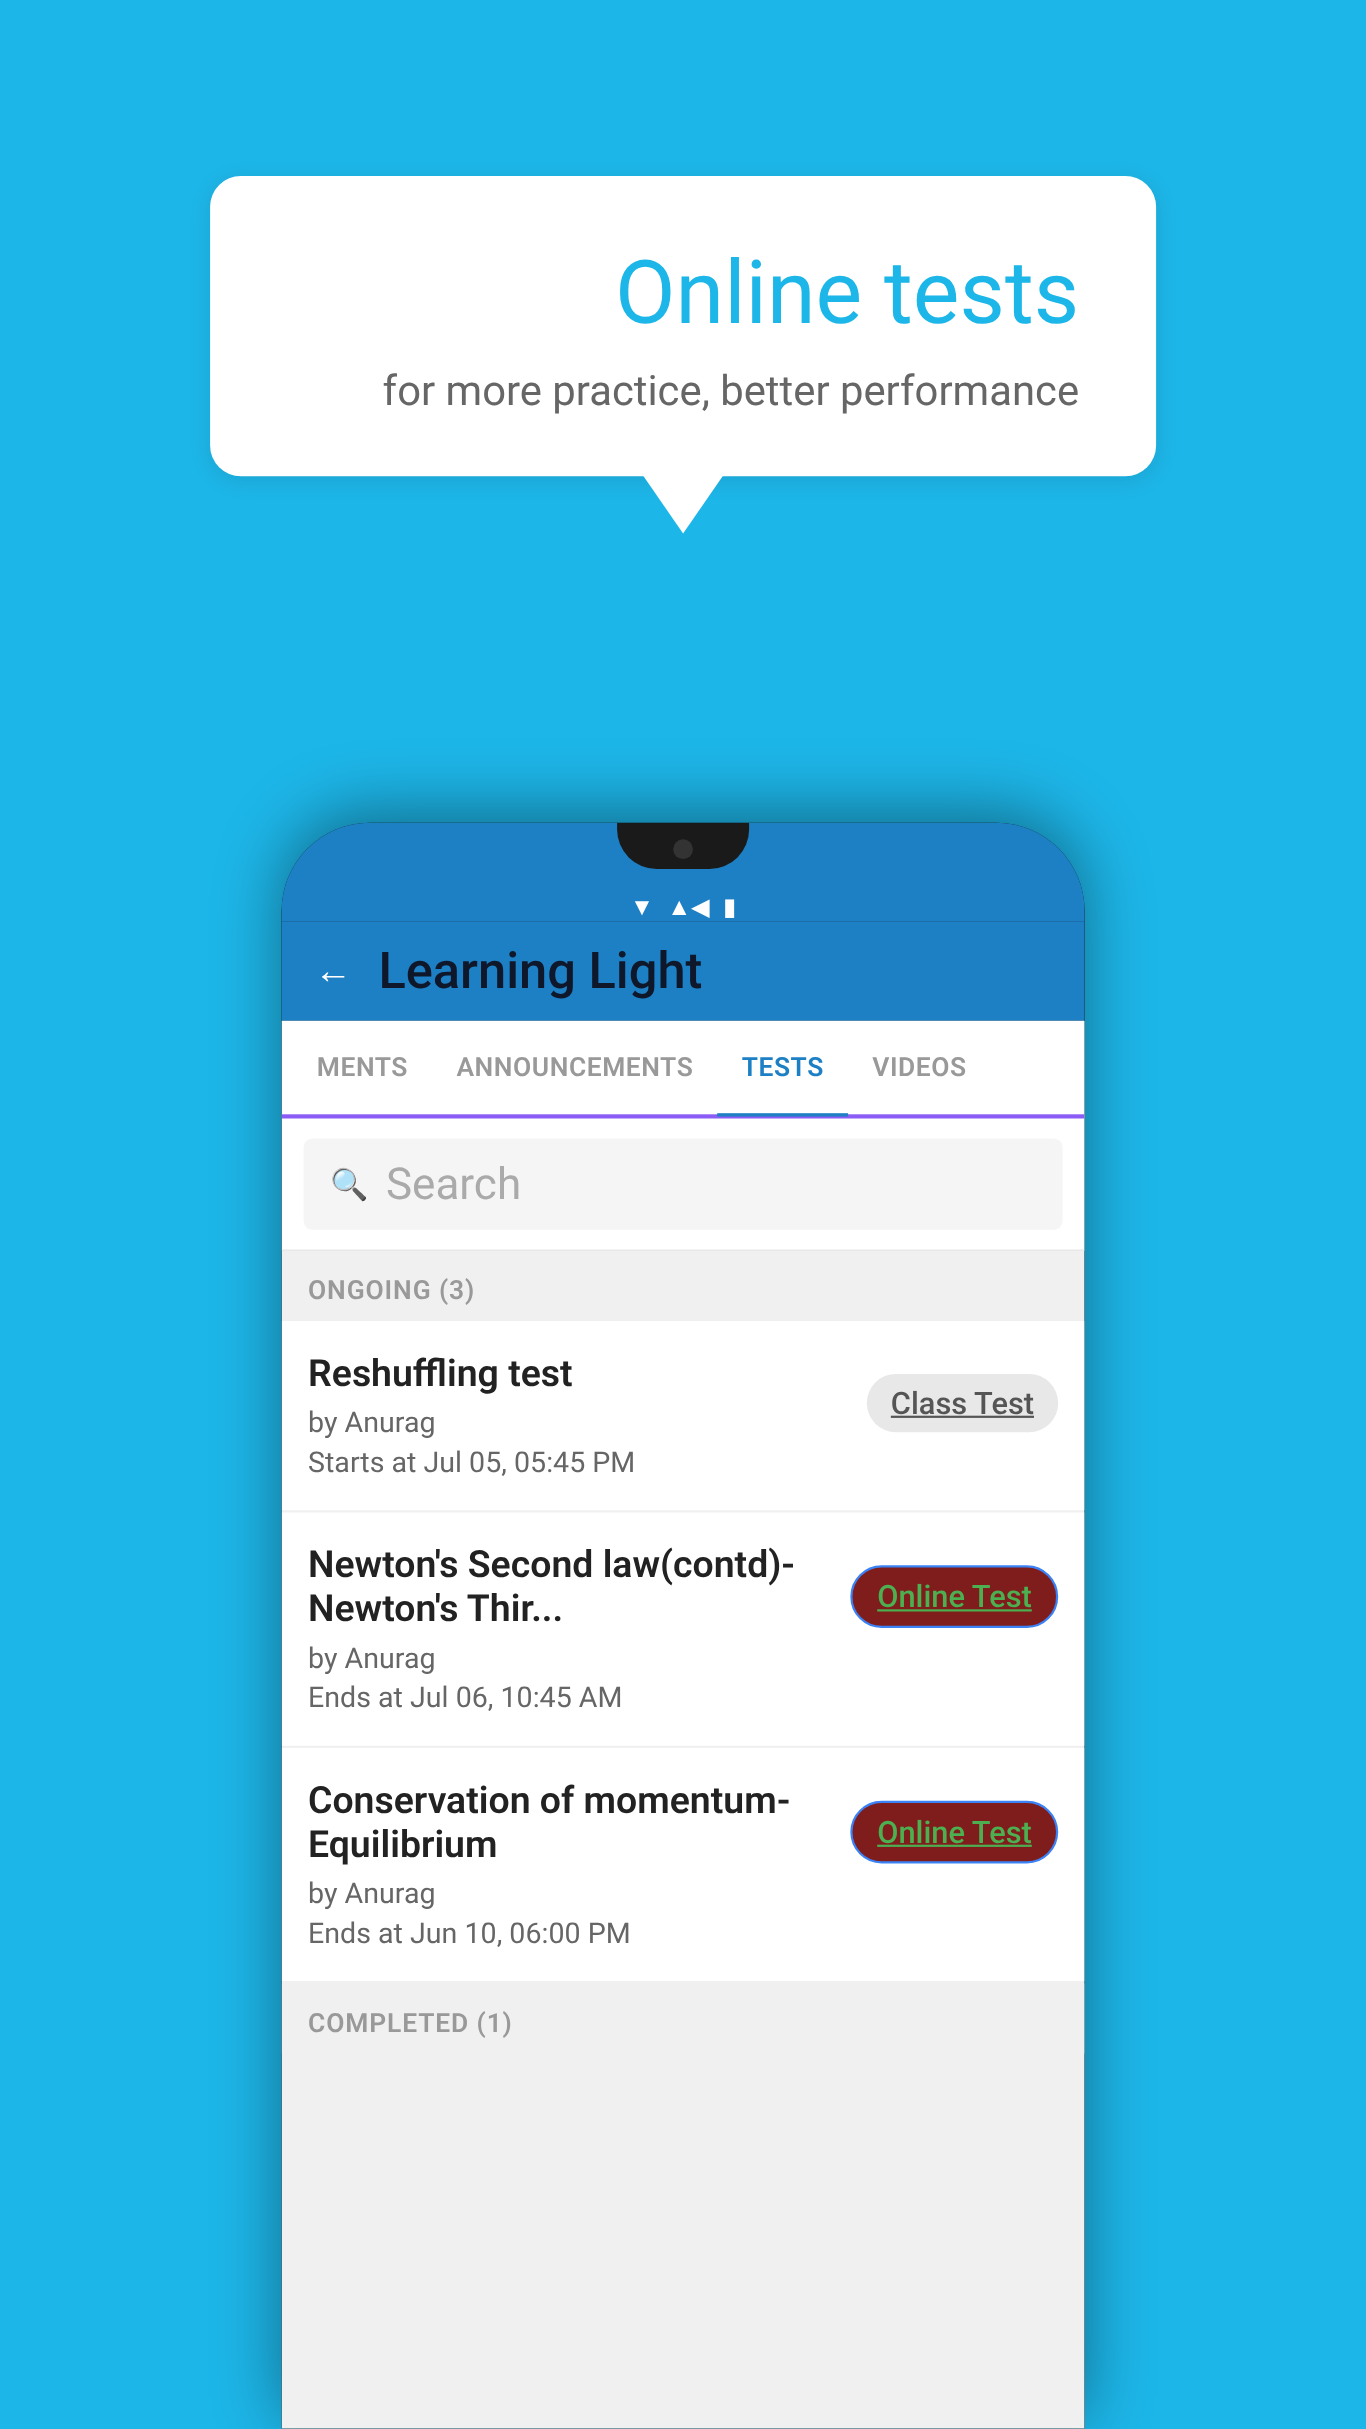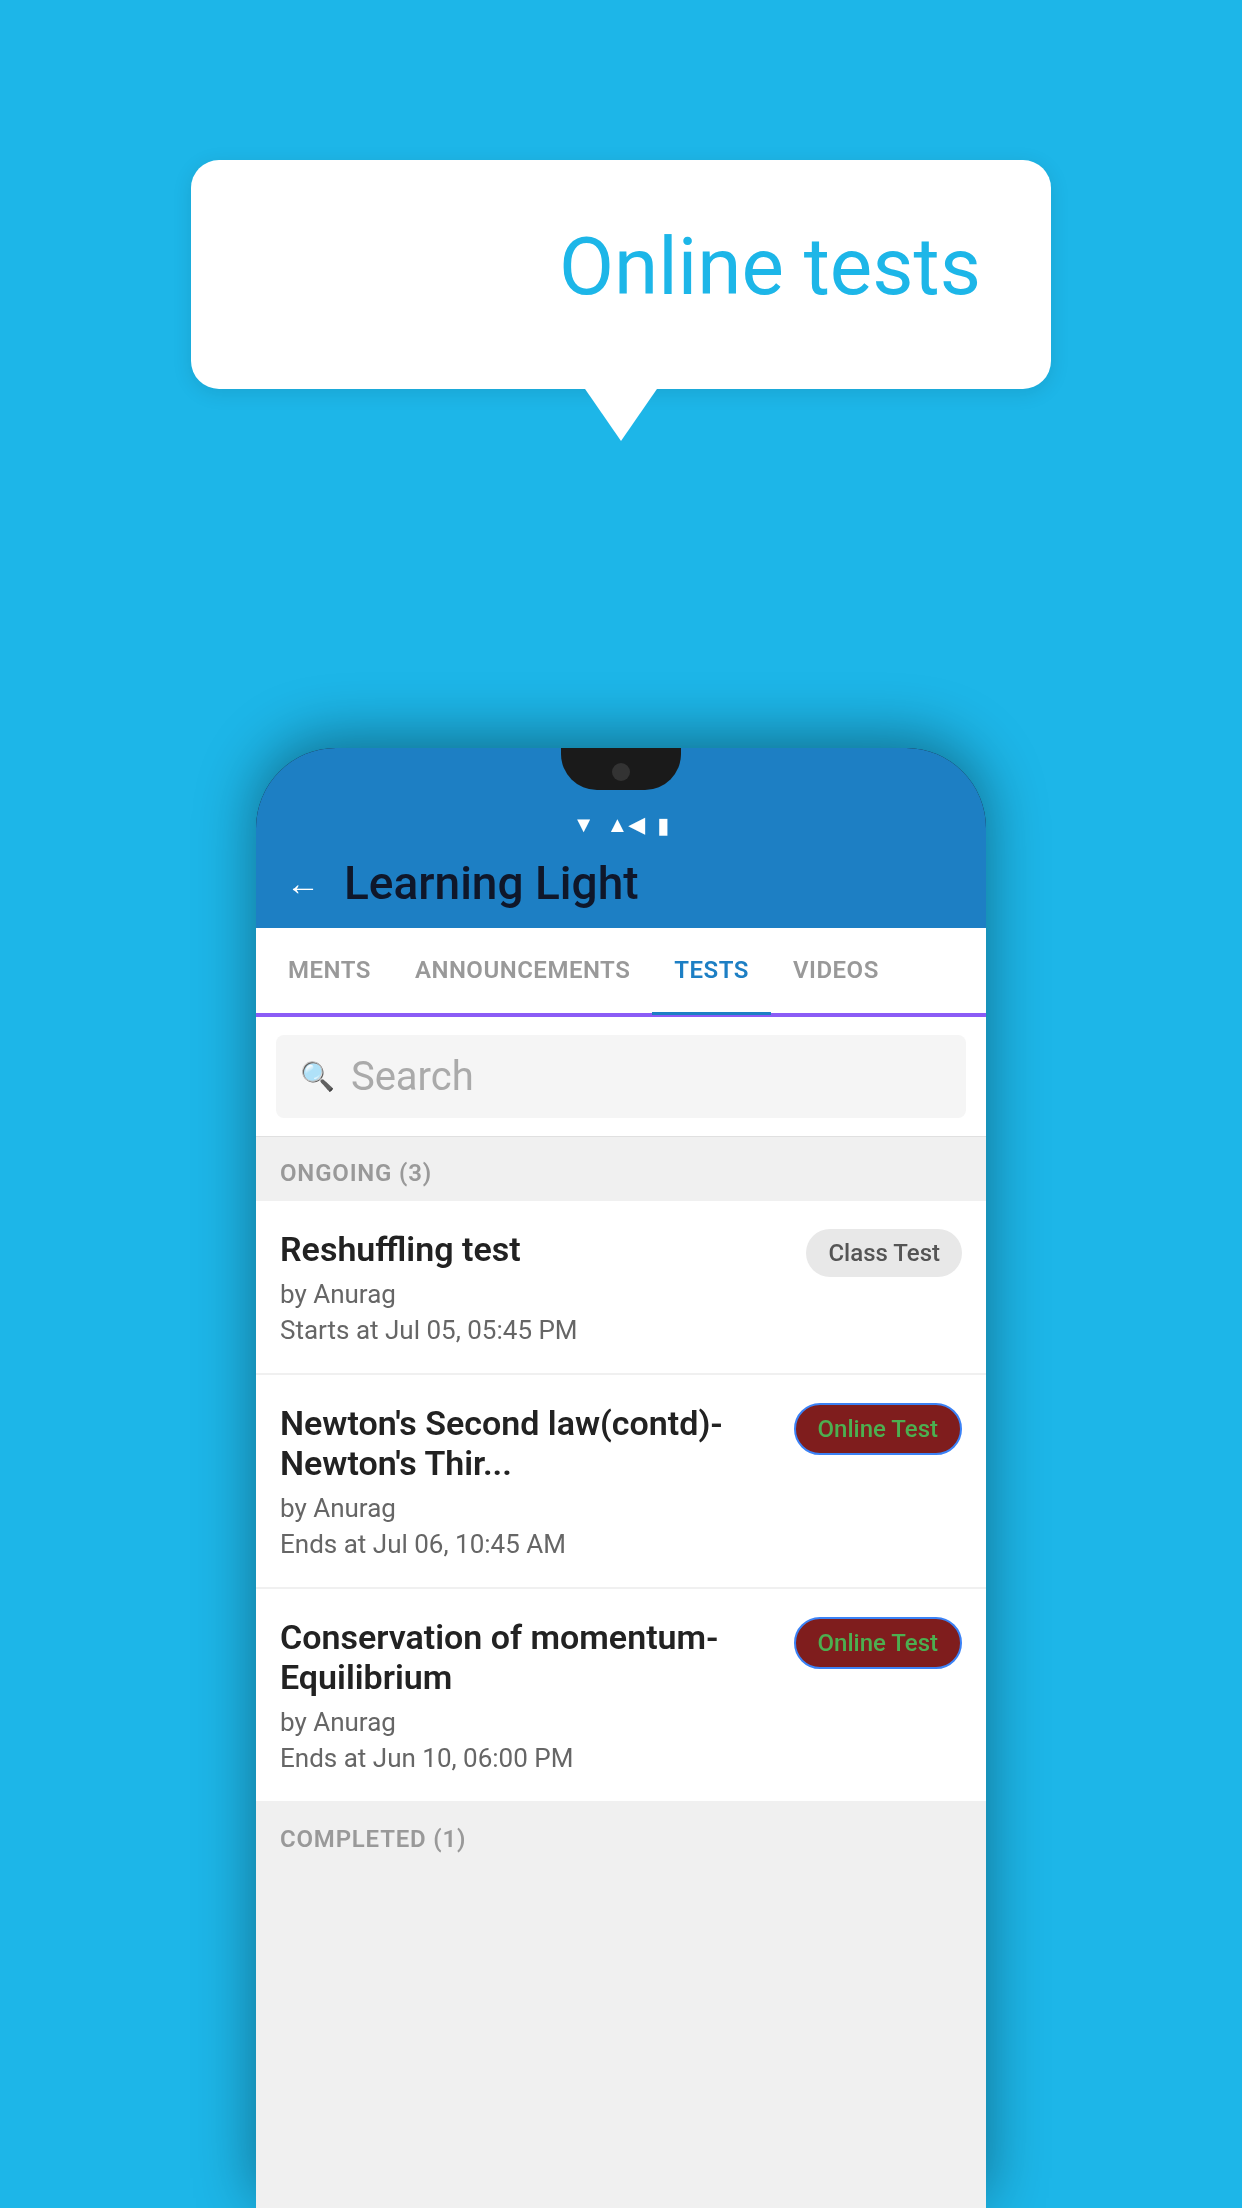--- a/index.html
+++ b/index.html
@@ -242,24 +242,25 @@
     }
 
     .test-time {
       font-size: 26px;
       color: #666;
     }
 
     .test-badge {
       padding: 10px 22px;
       border-radius: 50px;
-      font-size: 24px;
+      font-size: 28px;
       font-weight: 500;
       white-space: nowrap;
-      margin-top: 0;
+      margin-top: 20px;
+      text-decoration: underline;
     }
 
     .badge-class {
       background: #e8e8e8;
       color: #555;
     }
 
     .badge-online {
       background: #7f1d1d;
       color: #4caf50;
@@ -275,20 +276,21 @@
       letter-spacing: 0.8px;
       background: #f0f0f0;
     }
   </style>
 </head>
 <body>
 
 <div class="speech-bubble-container">
   <div class="speech-bubble">
     <div class="bubble-title">Online tests</div>
+    <div class="bubble-subtitle">for more practice, better performance</div>
   </div>
 </div>
 
 <div class="phone-frame">
 
   <div class="phone-top-bar">
     <div class="notch">
       <div class="camera-dot"></div>
     </div>
     <span class="status-time">14:29</span>

